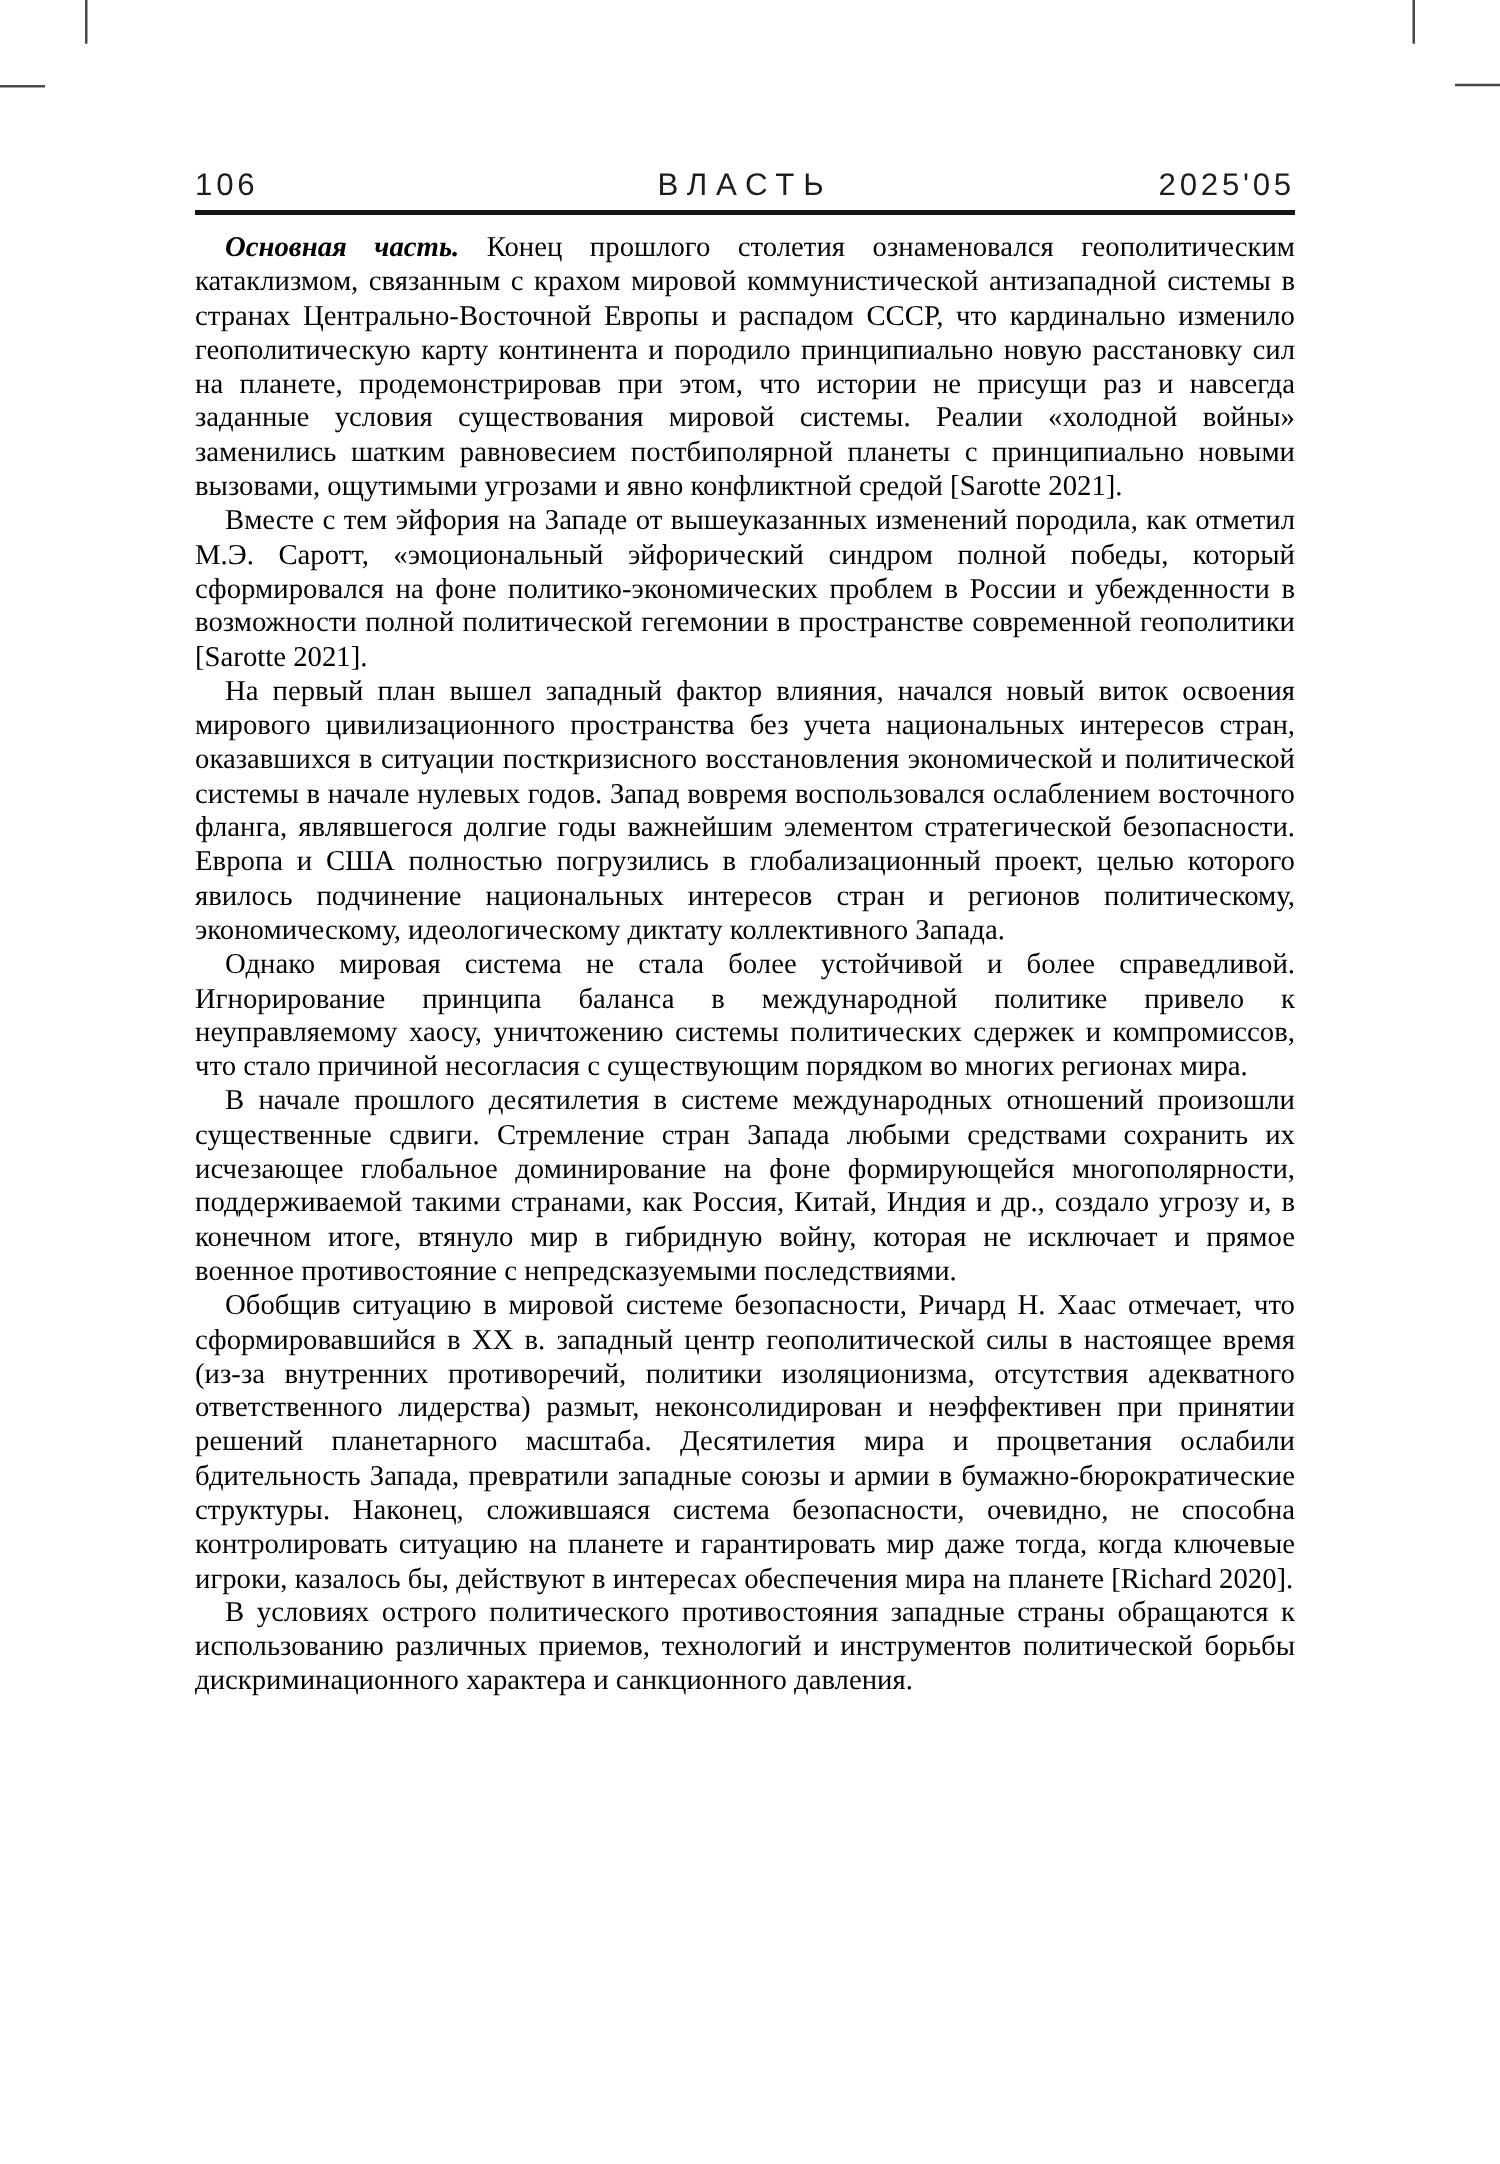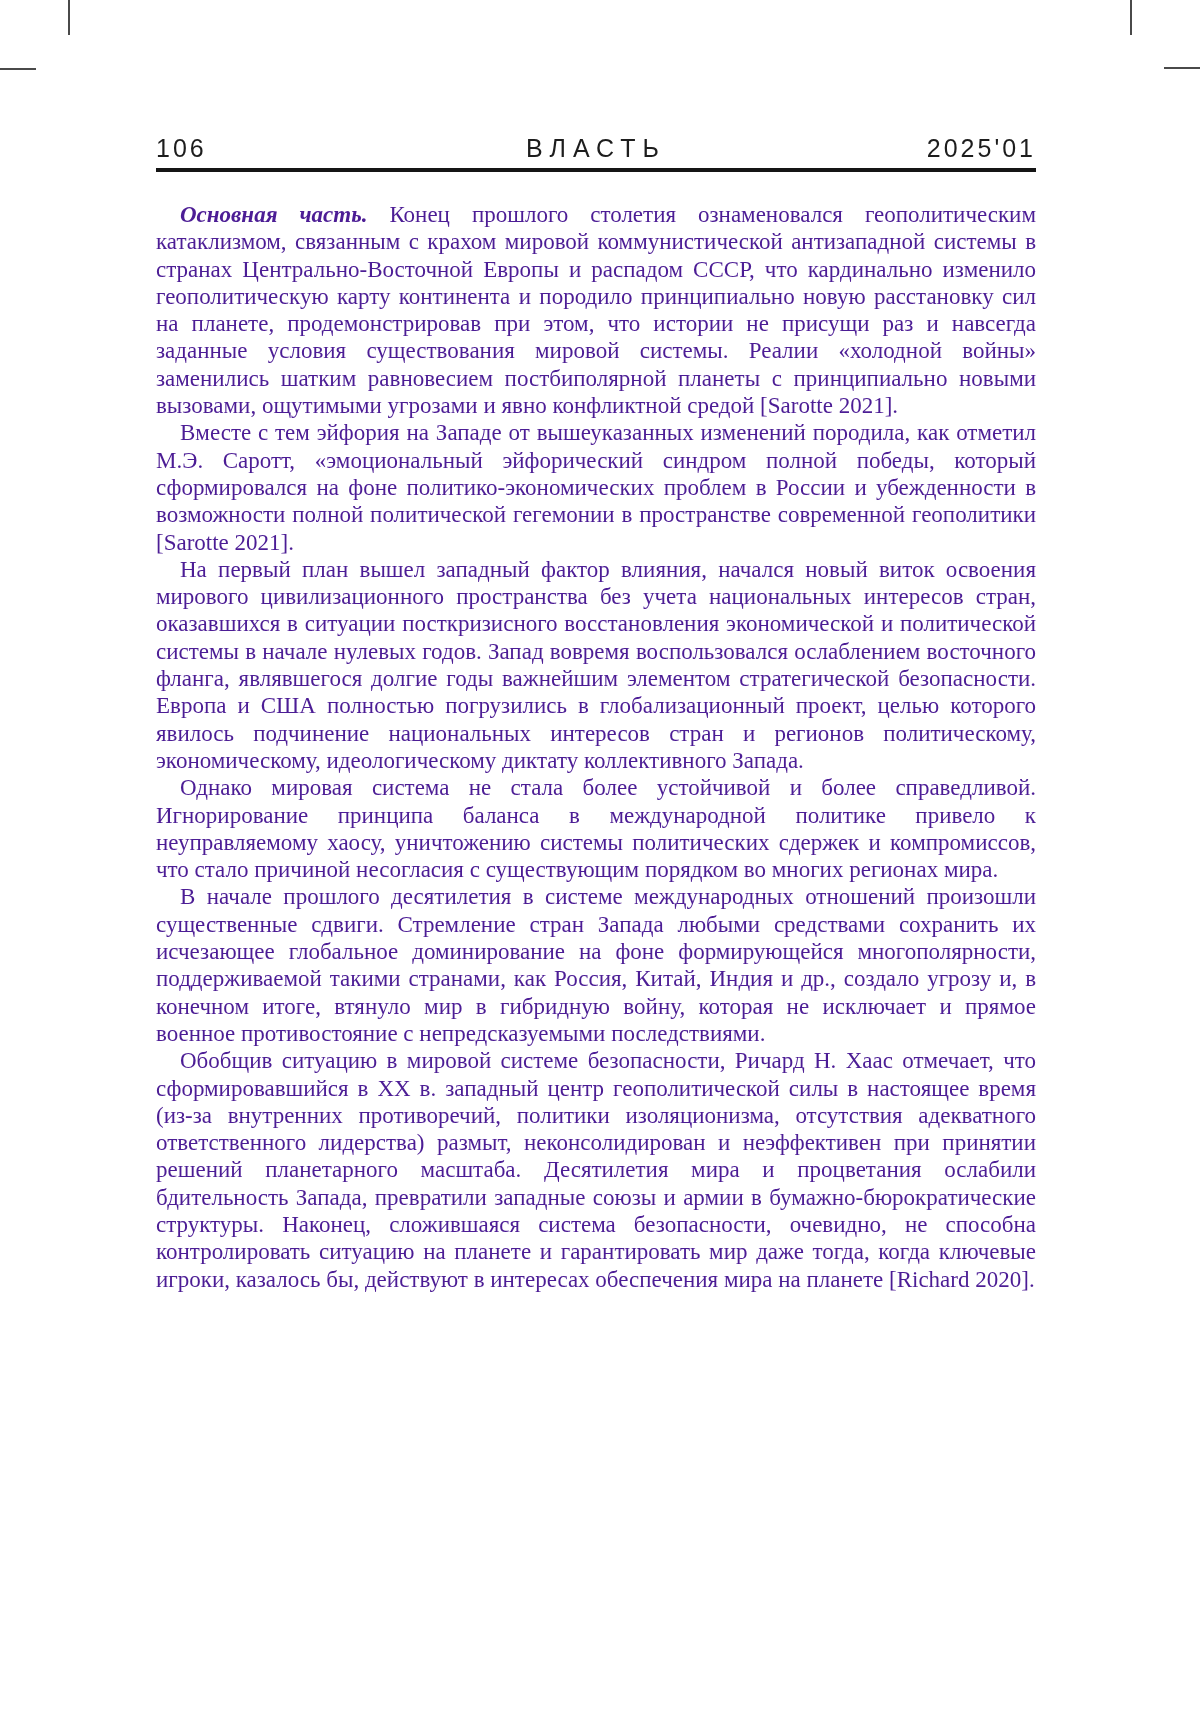--- a/index.html
+++ b/index.html
@@ -59,27 +59,27 @@
     top: 168px;
     width: 880px;
     height: 4px;
     background: #151515;
   }
 
   
   .article {
     position: absolute;
     left: 156px;
-    top: 201px;
+    top: 184px;
     width: 880px;
     font-family: "Liberation Serif", serif;
     font-size: 23px;
     line-height: 27.3px;
     text-align: justify;
-    color: #4c1d95;
+    color: #000000;
     -webkit-hyphens: auto;
     hyphens: auto;
   }
   .article p {
     margin: 0;
     padding: 0;
     text-indent: 24px;
   }
   .lead {
     font-weight: bold;
@@ -98,26 +98,27 @@
     <div class="crop h" style="left:1164px;top:67px;"></div>
     <div class="crop h" style="left:0;     top:1661px;"></div>
     <div class="crop v" style="left:68px;  top:1694px;"></div>
     <div class="crop h" style="left:1164px;top:1661px;"></div>
     <div class="crop v" style="left:1131px;top:1694px;"></div>
   </div>
 
   <div class="page-header">
     <span class="page-number">106</span>
     <span class="journal-title">ВЛАСТЬ</span>
-    <span class="issue-number">2025'01</span>
+    <span class="issue-number">2025'05</span>
   </div>
   <div class="header-rule"></div>
 
   <div class="article">
     <p><span class="lead">Основная часть. </span><span>Конец прошлого столетия ознаменовался геополитическим катаклизмом, связанным с крахом мировой коммунистической антизападной системы в странах Центрально-Восточной Европы и распадом СССР, что кардинально изменило геополитическую карту континента и породило принципиально новую расстановку сил на планете, продемонстрировав при этом, что истории не присущи раз и навсегда заданные условия существования мировой системы. Реалии «холодной войны» заменились шатким равновесием постбиполярной планеты с принципиально новыми вызовами, ощутимыми угрозами и явно конфликтной средой [Sarotte 2021].</span></p>
     <p>Вместе с тем эйфория на Западе от вышеуказанных изменений породила, как отметил М.Э. Саротт, «эмоциональный эйфорический синдром полной победы, который сформировался на фоне политико-экономических проблем в России и убежденности в возможности полной политической гегемонии в пространстве современной геополитики [Sarotte 2021].</p>
     <p>На первый план вышел западный фактор влияния, начался новый виток освоения мирового цивилизационного пространства без учета национальных интересов стран, оказавшихся в ситуации посткризисного восстановления экономической и политической системы в начале нулевых годов. Запад вовремя воспользовался ослаблением восточного фланга, являвшегося долгие годы важнейшим элементом стратегической безопасности. Европа и США полностью погрузились в глобализационный проект, целью которого явилось подчинение национальных интересов стран и регионов политическому, экономическому, идеологическому диктату коллективного Запада.</p>
     <p>Однако мировая система не стала более устойчивой и более справедливой. Игнорирование принципа баланса в международной политике привело к неуправляемому хаосу, уничтожению системы политических сдержек и компромиссов, что стало причиной несогласия с существующим порядком во многих регионах мира.</p>
     <p>В начале прошлого десятилетия в системе международных отношений произошли существенные сдвиги. Стремление стран Запада любыми средствами сохранить их исчезающее глобальное доминирование на фоне формирующейся многополярности, поддерживаемой такими странами, как Россия, Китай, Индия и др., создало угрозу и, в конечном итоге, втянуло мир в гибридную войну, которая не исключает и прямое военное противостояние с непредсказуемыми последствиями.</p>
     <p>Обобщив ситуацию в мировой системе безопасности, Ричард Н. Хаас отмечает, что сформировавшийся в XX в. западный центр геополитической силы в настоящее время (из-за внутренних противоречий, политики изоляционизма, отсутствия адекватного ответственного лидерства) размыт, неконсолидирован и неэффективен при принятии решений планетарного масштаба. Десятилетия мира и процветания ослабили бдительность Запада, превратили западные союзы и армии в бумажно-бюрократические структуры. Наконец, сложившаяся система безопасности, очевидно, не способна контролировать ситуацию на планете и гарантировать мир даже тогда, когда ключевые игроки, казалось бы, действуют в интересах обеспечения мира на планете [Richard 2020].</p>
+    <p>В условиях острого политического противостояния западные страны обращаются к использованию различных приемов, технологий и инструментов политической борьбы дискриминационного характера и санкционного давления.</p>
   </div>
 
 </div>
 
 </body></html>

